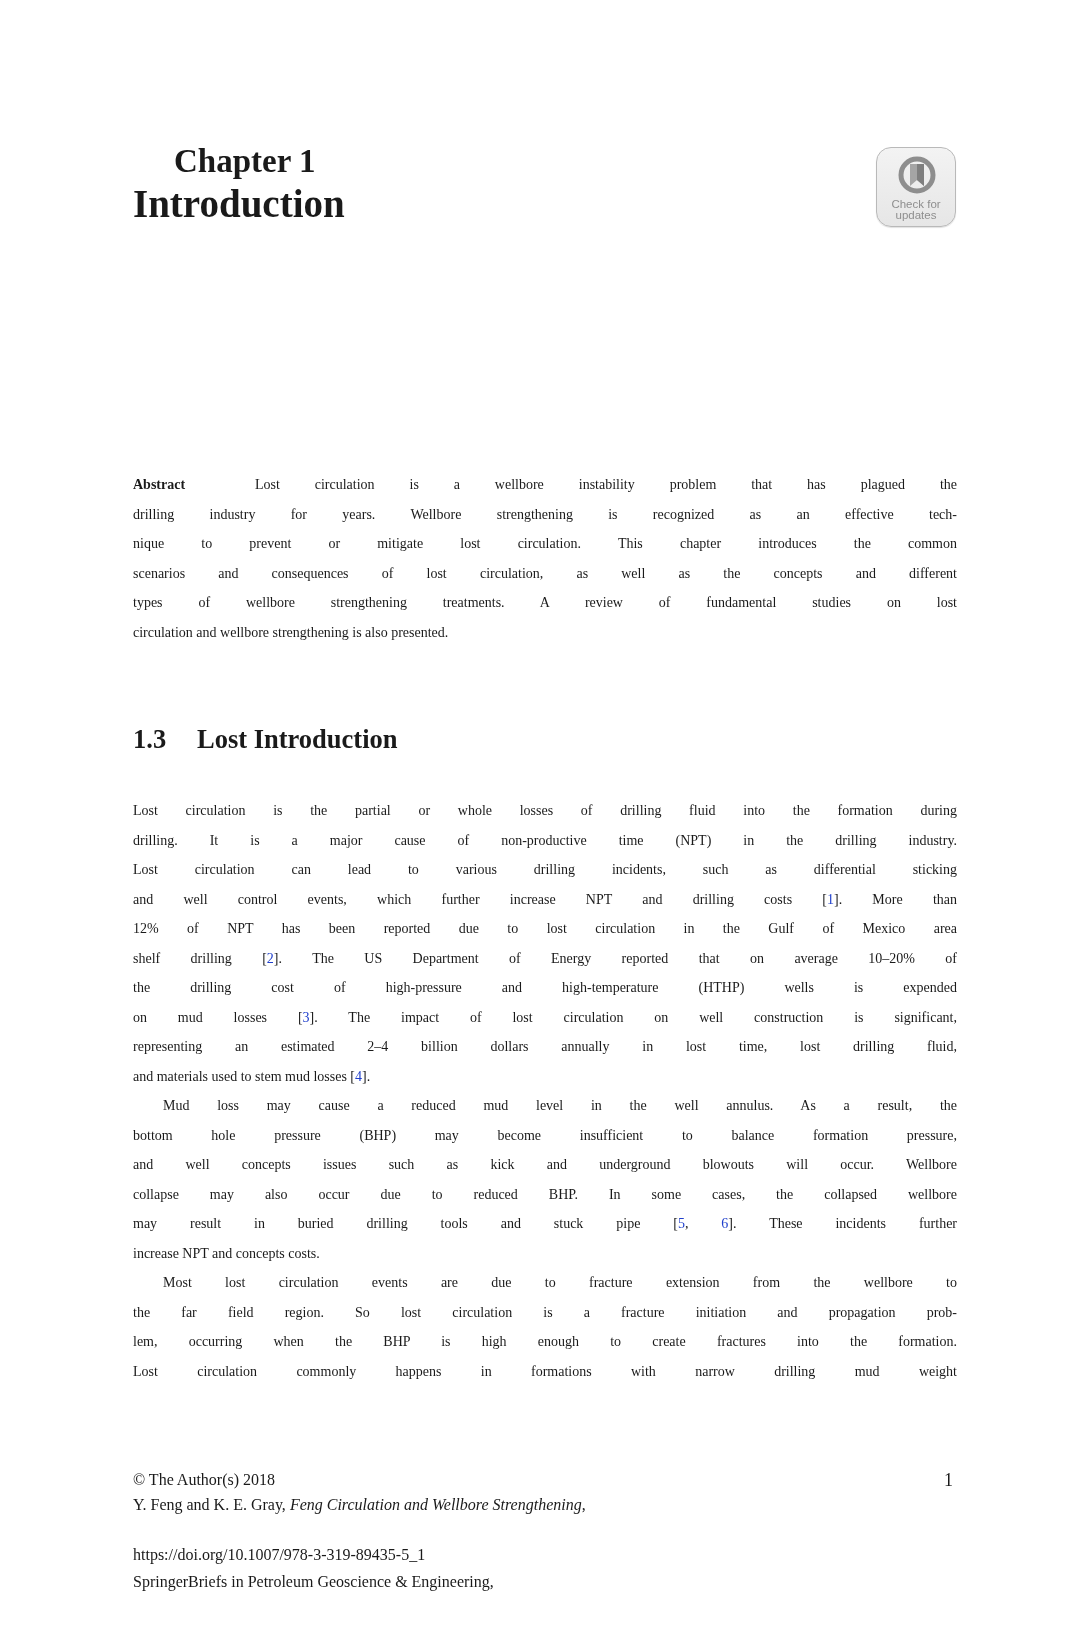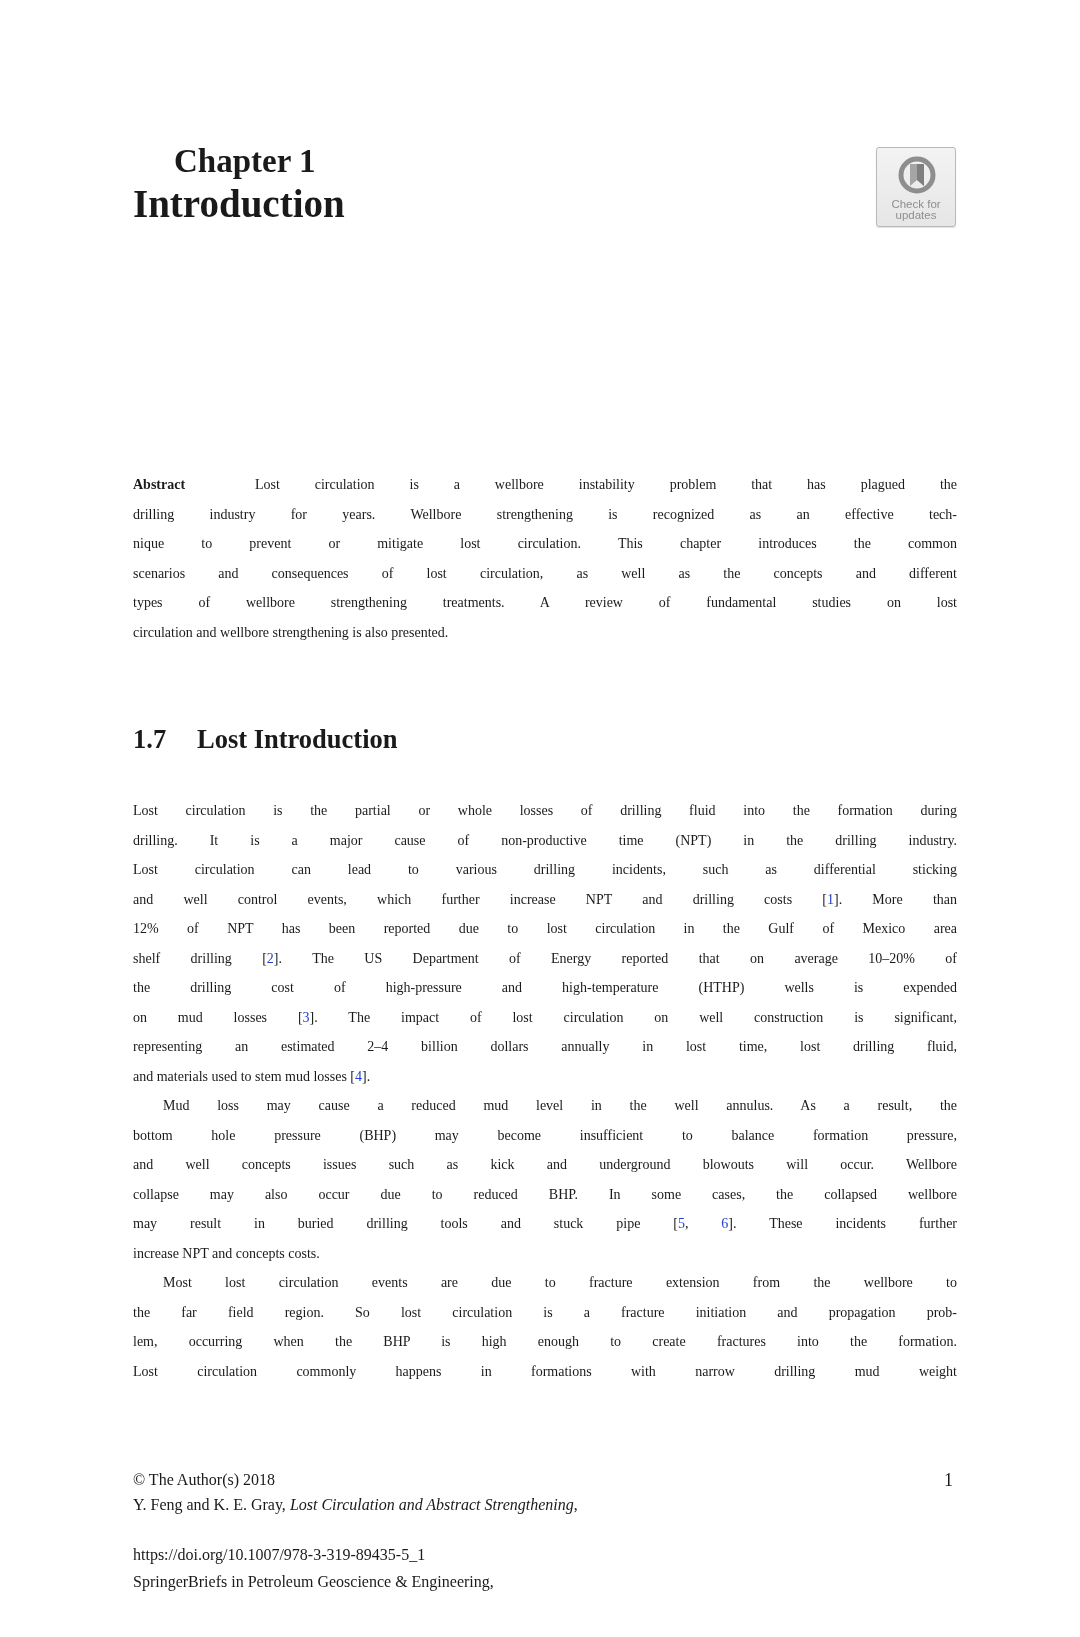--- a/index.html
+++ b/index.html
@@ -2,21 +2,21 @@
 <html><head>
 <meta charset="utf-8">
 <style>
   html, body { margin: 0; padding: 0; background: #ffffff; }
   body { width: 1080px; height: 1637px; position: relative; overflow: hidden;
          font-family: "Liberation Serif", "DejaVu Serif", serif; color: #1a1a1a; }
   .abs { position: absolute; }
   .chapter-label { left: 133px; top: 141px; font-size: 33px; font-weight: bold; line-height: 40px; white-space: nowrap; margin-left: 41px; }
   .chapter-title { left: 133px; top: 181px; font-size: 39px; font-weight: bold; line-height: 46px; white-space: nowrap; }
   .badge { left: 876px; top: 147px; width: 80px; height: 80px; box-sizing: border-box;
-           border: 1.5px solid #b9b9b9; border-radius: 3px; background: linear-gradient(#f3f3f3, #e6e6e6);
+           border: 1.5px solid #b9b9b9; border-radius: 15px; background: linear-gradient(#f3f3f3, #e6e6e6);
            box-shadow: 0 1px 1px rgba(0,0,0,0.12); }
   .badge-icon { position: absolute; left: 20px; top: 7px; width: 40px; height: 40px; }
   .badge-text { position: absolute; left: 0; width: 100%; text-align: center;
                 font-family: "Liberation Sans", "DejaVu Sans", sans-serif; font-size: 11.5px; line-height: 12px; color: #8e8e8e; }
   .line { position: absolute; left: 133px; width: 824px; font-size: 14px; line-height: 30px;
           white-space: nowrap; text-align: justify; text-align-last: justify; }
   .line.last { text-align-last: left; }
   .line.indent { left: 163px; width: 794px; }
   .abs-label { font-weight: bold; }
   .ref { color: #1f3fcc; }
@@ -44,21 +44,21 @@
 
 <div>
   <div class="line" style="top:470px"><span class="abs-label">Abstract</span>&nbsp;&nbsp;<span>Lost circulation is a wellbore instability problem that has plagued the</span></div>
   <div class="line" style="top:500px">drilling industry for years. Wellbore strengthening is recognized as an effective tech-</div>
   <div class="line" style="top:529px">nique to prevent or mitigate lost circulation. This chapter introduces the common</div>
   <div class="line" style="top:559px">scenarios and consequences of lost circulation, as well as the concepts and different</div>
   <div class="line" style="top:588px">types of wellbore strengthening treatments. A review of fundamental studies on lost</div>
   <div class="line last" style="top:618px">circulation and wellbore strengthening is also presented.</div>
 </div>
 
-<div class="abs section-heading"><span class="section-number">1.7</span><span>Lost Introduction</span></div>
+<div class="abs section-heading"><span class="section-number">1.3</span><span>Lost Introduction</span></div>
 
 <div>
   <div class="line" style="top:796px">Lost circulation is the partial or whole losses of drilling fluid into the formation during</div>
   <div class="line" style="top:826px">drilling. It is a major cause of non-productive time (NPT) in the drilling industry.</div>
   <div class="line" style="top:855px">Lost circulation can lead to various drilling incidents, such as differential sticking</div>
   <div class="line" style="top:885px"><span>and well control events, which further increase NPT and drilling costs [</span><span class="ref">1</span><span>]. More than</span></div>
   <div class="line" style="top:914px">12% of NPT has been reported due to lost circulation in the Gulf of Mexico area</div>
   <div class="line" style="top:944px"><span>shelf drilling [</span><span class="ref">2</span><span>]. The US Department of Energy reported that on average 10–20% of</span></div>
   <div class="line" style="top:973px">the drilling cost of high-pressure and high-temperature (HTHP) wells is expended</div>
   <div class="line" style="top:1003px"><span>on mud losses [</span><span class="ref">3</span><span>]. The impact of lost circulation on well construction is significant,</span></div>
@@ -78,16 +78,16 @@
 <div>
   <div class="line indent" style="top:1268px">Most lost circulation events are due to fracture extension from the wellbore to</div>
   <div class="line" style="top:1298px">the far field region. So lost circulation is a fracture initiation and propagation prob-</div>
   <div class="line" style="top:1327px">lem, occurring when the BHP is high enough to create fractures into the formation.</div>
   <div class="line" style="top:1357px">Lost circulation commonly happens in formations with narrow drilling mud weight</div>
 </div>
 
 <div>
   <div class="footer-line" style="top:1467px">© The Author(s) 2018</div>
   <div class="page-number">1</div>
-  <div class="footer-line" style="top:1492px"><span>Y. Feng and K. E. Gray, </span><em>Lost Circulation and Abstract Strengthening</em><span>,</span></div>
+  <div class="footer-line" style="top:1492px"><span>Y. Feng and K. E. Gray, </span><em>Feng Circulation and Wellbore Strengthening</em><span>,</span></div>
   <div class="footer-line" style="top:1569px">SpringerBriefs in Petroleum Geoscience &amp; Engineering,</div>
   <div class="footer-line" style="top:1542px">https://doi.org/10.1007/978-3-319-89435-5_1</div>
 </div>
 
 </body></html>

